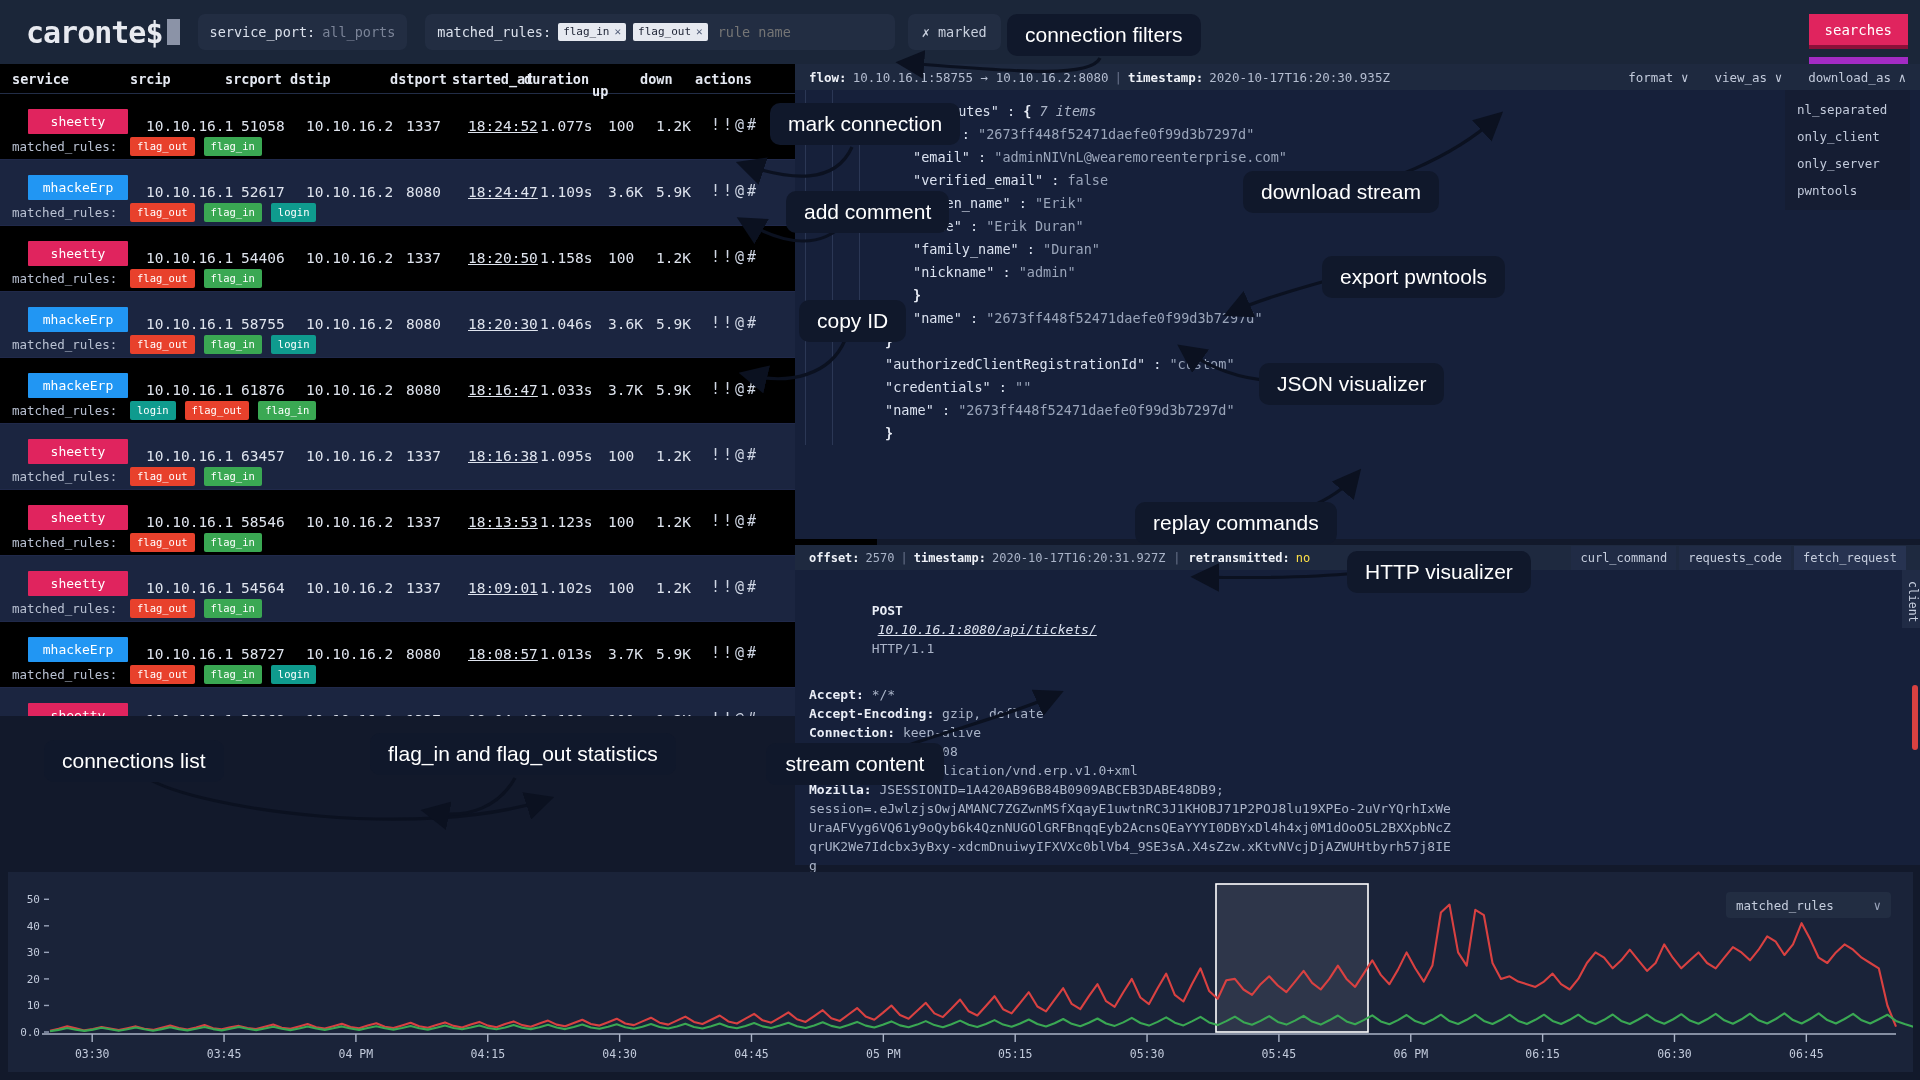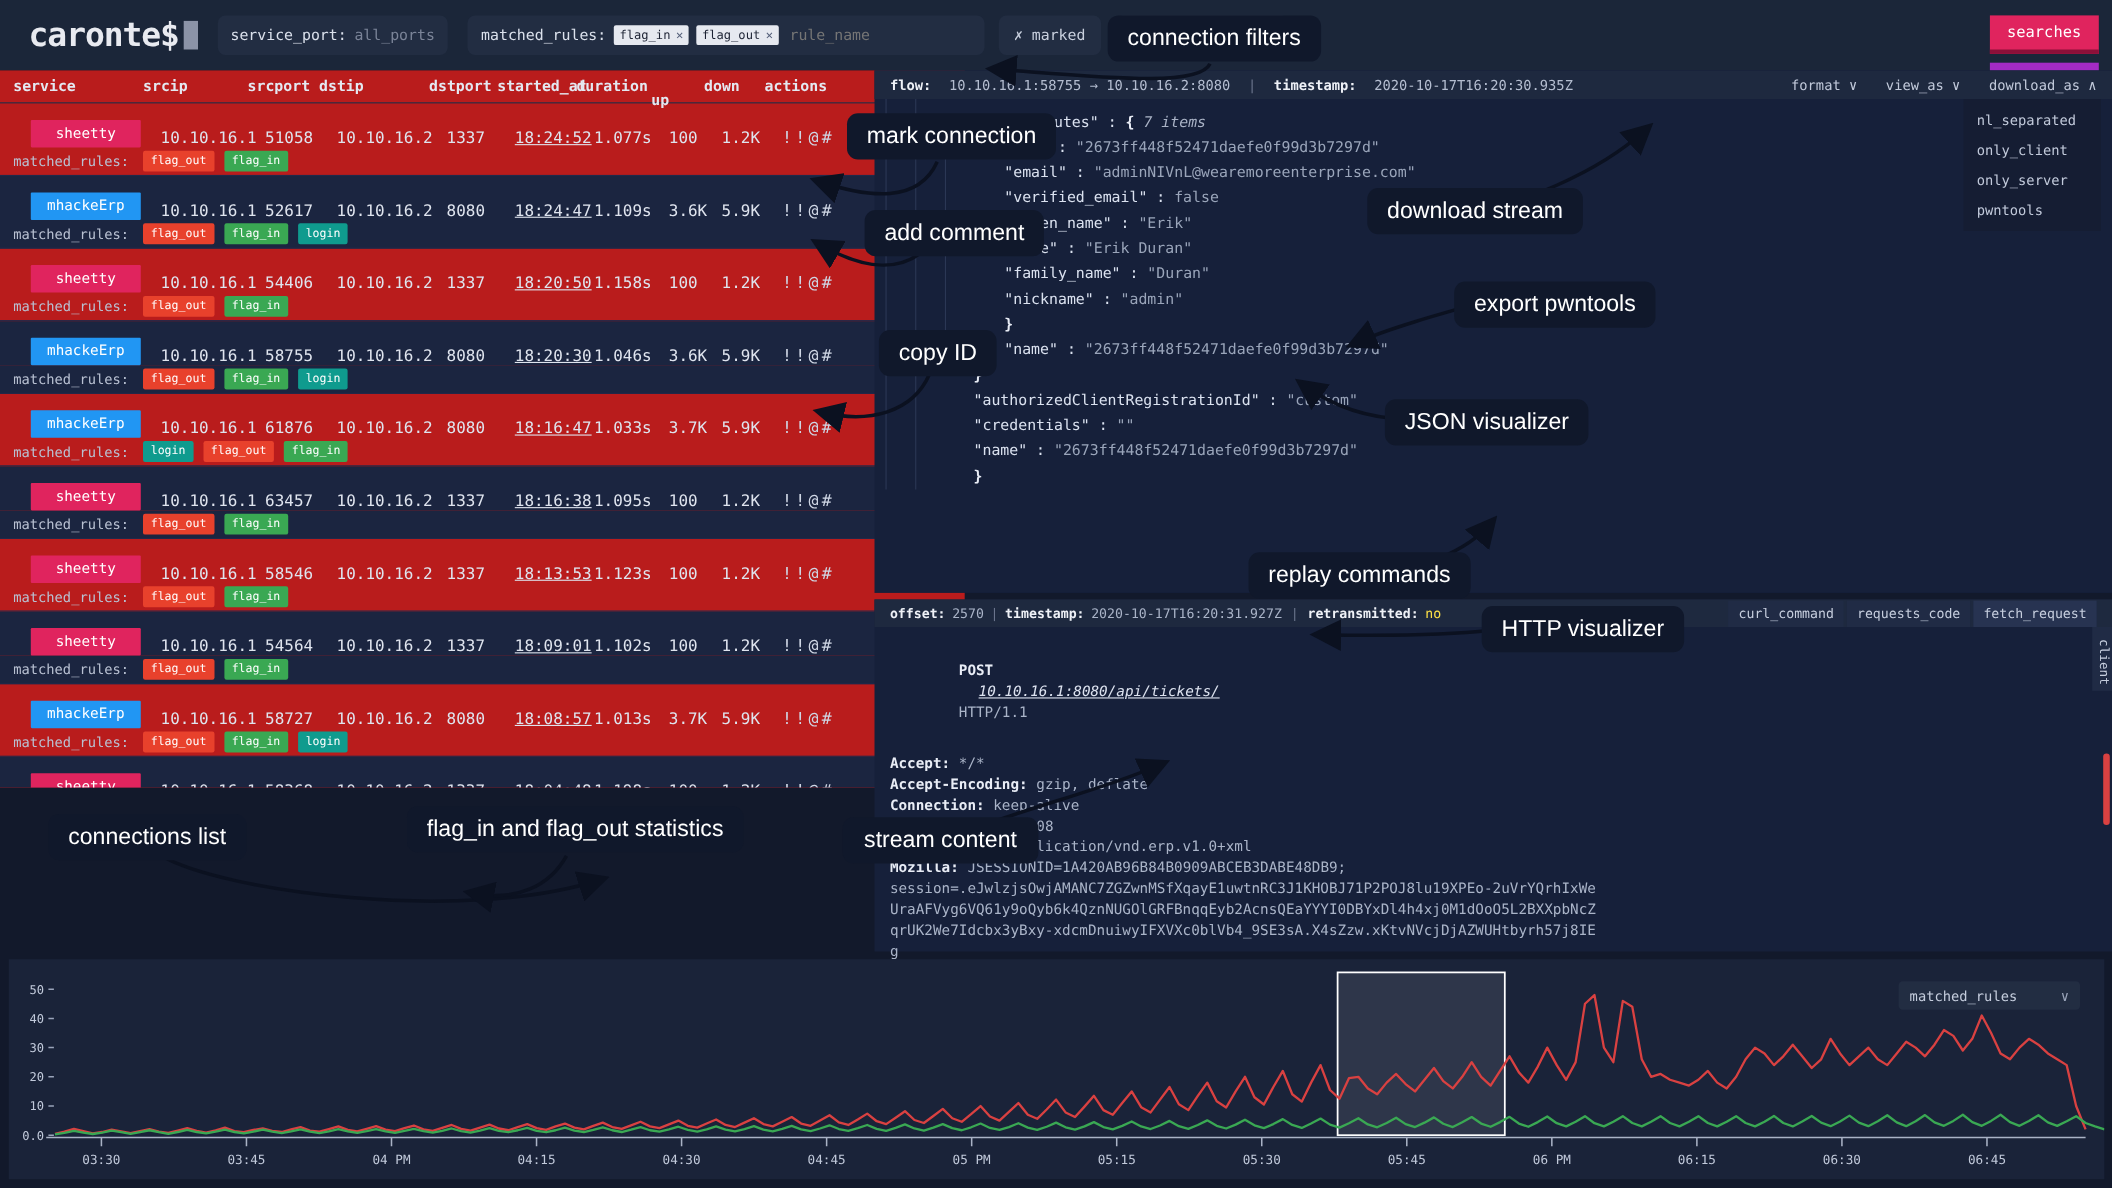--- a/index.html
+++ b/index.html
@@ -50,21 +50,21 @@
   .navbtns { position: absolute; right: 12px; top: 14px; display: flex; gap: 8px; flex-direction: column; }
   .navbtn {
     height: 35px; padding: 0 16px; display: flex; align-items: center;
     color: #fff; font-size: 14px; white-space: nowrap;
     border-bottom: 4px solid rgba(0,0,0,0.35);
   }
 
   
   .conn-panel {
     position: absolute; left: 0; top: 64px; width: 877px; height: 652px;
-    background: #b91c1c; overflow: hidden;
+    background: #000000; overflow: hidden;
   }
   .conn-head {
     display: flex; height: 30px; align-items: center;
     color: #e4e8f1; font-size: 13.5px; font-weight: bold;
     border-bottom: 1px solid #222d47; padding-left: 12px;
   }
   .c-service { width: 118px; }
   .c-srcip   { width: 95px; }
   .c-srcport { width: 65px; }
   .c-dstip   { width: 100px; }
@@ -97,21 +97,21 @@
     margin-right: 9px; line-height: 1.2;
   }
 
   
   .stream-panel {
     position: absolute; left: 795px; top: 64px; width: 1125px; height: 475px;
     background: #16203a;
   }
   .stream-head {
     height: 26px; display: flex; align-items: center;
-    background: #1e293f; color: #c5cddd; font-size: 12.5px; padding: 0 14px; gap: 10px;
+    background: #1e293f; color: #c5cddd; font-size: 12.5px; padding: 0 14px;
   }
   .stream-head b { color: #eef1f7; }
   .stream-head .v { color: #b4bdd0; font-weight: normal; }
   .headmenus { margin-left: auto; display: flex; gap: 26px; }
   .headmenus span { color: #c2cadb; font-size: 12.5px; }
   .dl-menu {
     position: absolute; right: 10px; top: 26px; width: 125px;
     background: #151d33; padding: 6px 0;
   }
   .dl-menu div { color: #c2cadb; font-size: 12.5px; padding: 6px 0 6px 12px; }
@@ -498,21 +498,21 @@
       <span class="http-tabs">
         <span class="http-tab">curl_command</span>
         <span class="http-tab">requests_code</span>
         <span class="http-tab active">fetch_request</span>
       </span>
     </div>
     <div class="client-tab">client</div>
     <div class="http-body">
       <div class="hline" style="margin-bottom:8px">
         <span class="hk">POST</span>
-        <span class="url" style="margin:0 18px">10.10.16.1:8080/api/tickets/</span>
+        <span class="url" style="margin:0 6px">10.10.16.1:8080/api/tickets/</span>
         <span class="hv">HTTP/1.1</span>
       </div>
       <div id="http-headers">
           <div class="hline"><span class="hk">Accept:</span> <span class="hv">*/*</span></div>
           <div class="hline"><span class="hk">Accept-Encoding:</span> <span class="hv">gzip, deflate</span></div>
           <div class="hline"><span class="hk">Connection:</span> <span class="hv">keep-alive</span></div>
           <div class="hline"><span class="hk">Content-Length:</span> <span class="hv">408</span></div>
           <div class="hline"><span class="hk">Content-Type:</span> <span class="hv">application/vnd.erp.v1.0+xml</span></div>
           <div class="hline"><span class="hk">Mozilla:</span> <span class="hv">JSESSIONID=1A420AB96B84B0909ABCEB3DABE48DB9;</span></div>
           <div class="hline"><span class="hv">session=.eJwlzjsOwjAMANC7ZGZwnMSfXqayE1uwtnRC3J1KHOBJ71P2POJ8lu19XPEo-2uVrYQrhIxWeUraAFVyg6VQ61y9oQyb6k4QznNUGOlGRFBnqqEyb2AcnsQEaYYYI0DBYxDl4h4xj0M1dOoO5L2BXXpbNcZqrUK2We7Idcbx3yBxy-xdcmDnuiwyIFXVXc0blVb4_9SE3sA.X4sZzw.xKtvNVcjDjAZWUHtbyrh57j8IEg</span></div>

